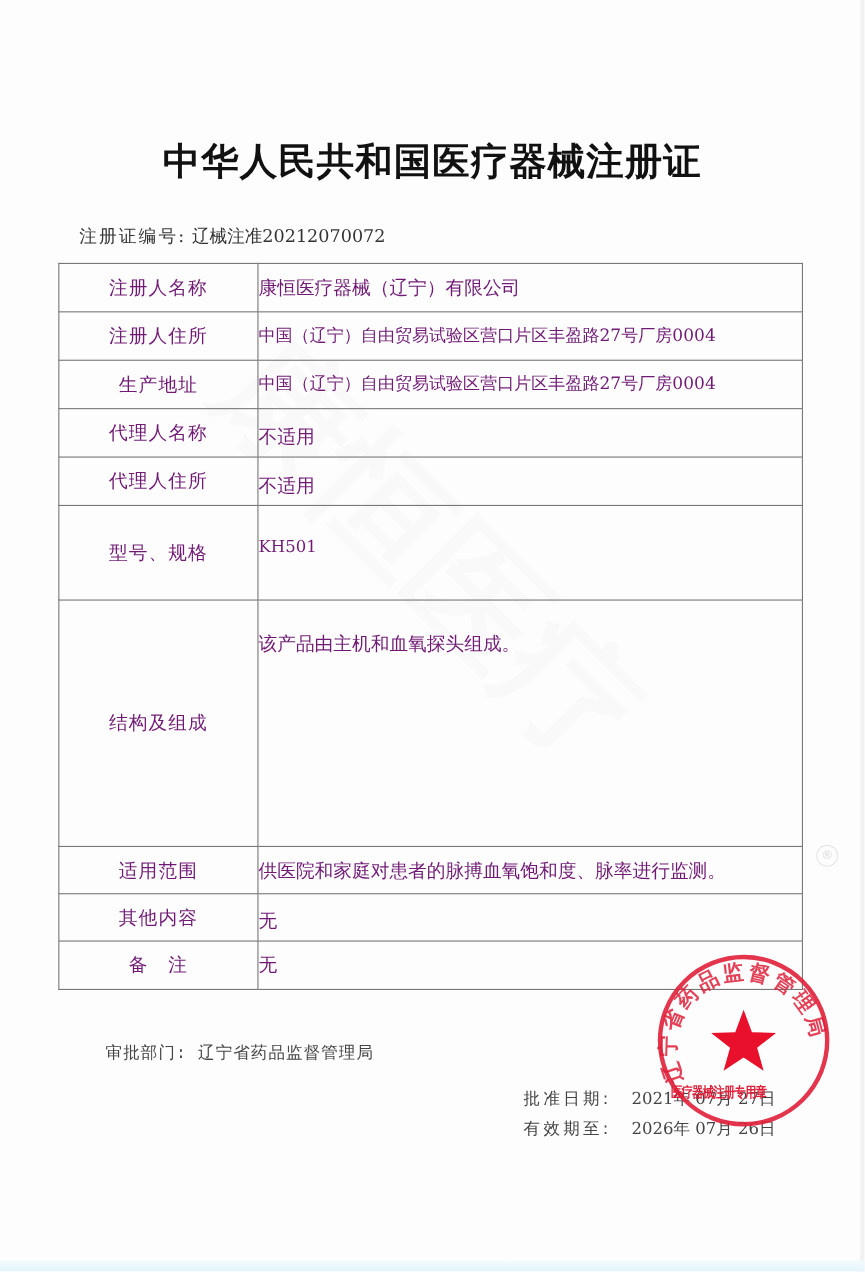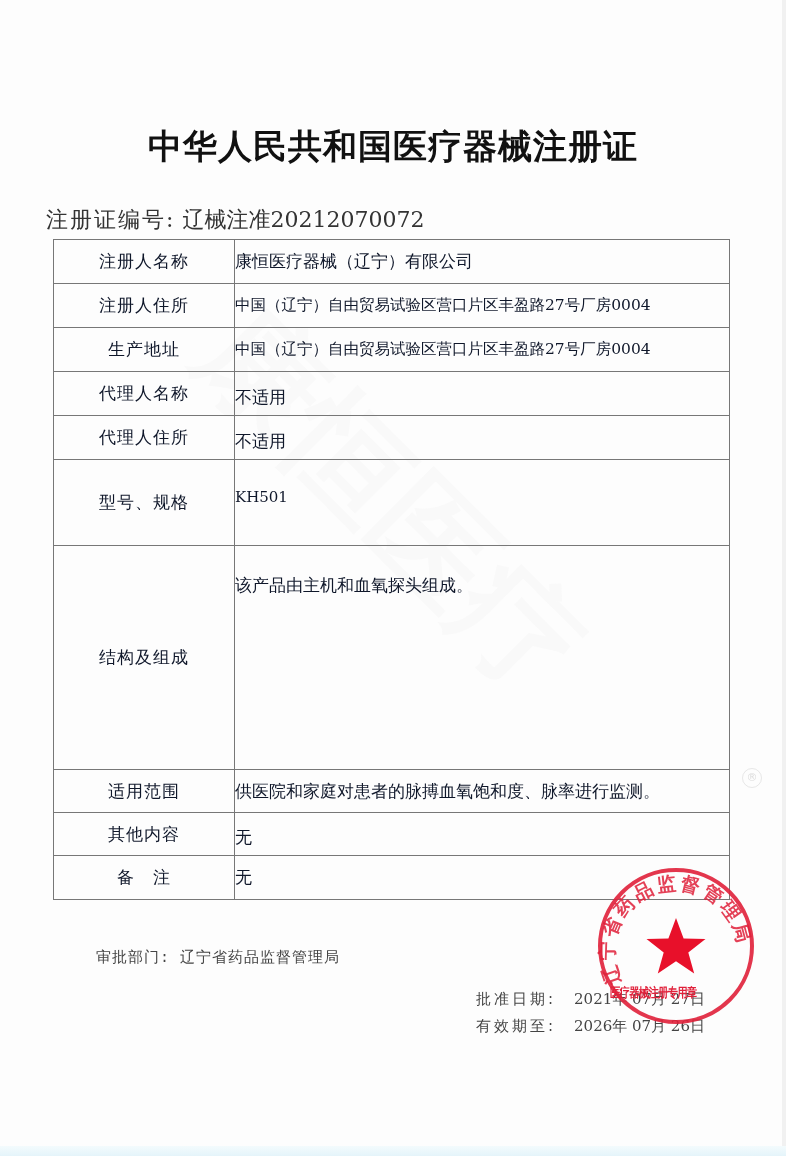--- a/index.html
+++ b/index.html
@@ -9,30 +9,30 @@
     font-family:"DejaVu Serif", "Liberation Serif", serif;
     color:#2a2a2a;
   }
   .page { position:absolute; left:0; top:0; width:786px; height:1156px; }
   .title {
     position:absolute; left:0; width:786px; top:124px; text-align:center;
     font-size:34px; font-weight:bold; letter-spacing:1px; color:#111;
     font-family:Liberation Serif, serif;
   }
   .regno {
-    position:absolute; left:46px; top:205px; font-size:22px; color:#333;
+    position:absolute; left:72px; top:205px; font-size:16px; color:#333;
   }
   .regno .lbl { letter-spacing:2px; }
   table.cert {
     position:absolute; left:53px; top:239px; width:677px;
     border-collapse:collapse; table-layout:fixed;
   }
   table.cert td {
     border:1.5px solid #777; padding:0; vertical-align:middle;
-    font-size:17px; color:#0f172a;
+    font-size:17px; color:#701a75;
   }
   td.k {
     width:180px; text-align:center; font-size:16px; color:#444;
     letter-spacing:1px; font-family:"DejaVu Sans", sans-serif;
   }
   td.v { padding-left:9px; padding-right:6px; }
   td.v.top { vertical-align:top; padding-top:28px; }
   td.v.low { vertical-align:bottom; padding-bottom:6px; }
   .footer-left {
     position:absolute; left:96px; top:948px; font-size:15px; color:#444;

